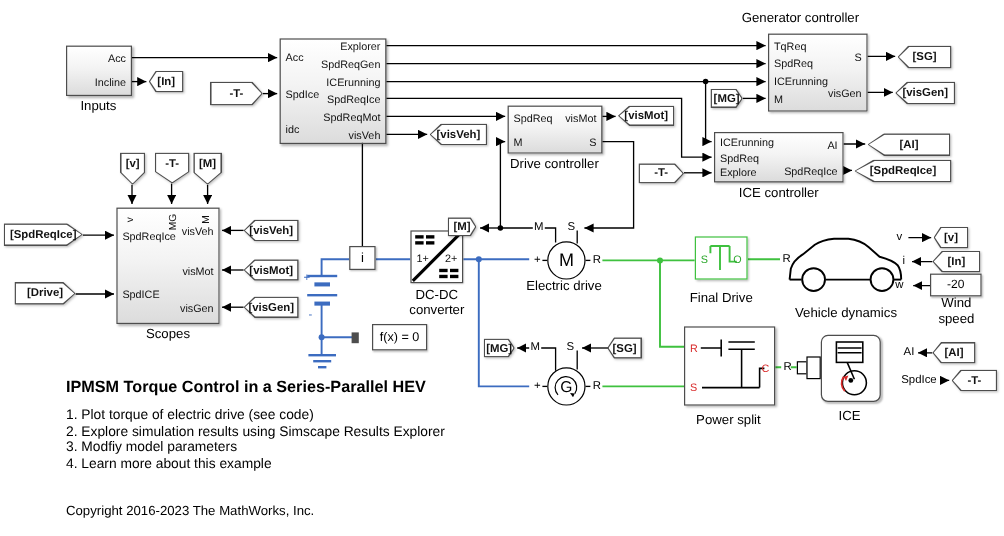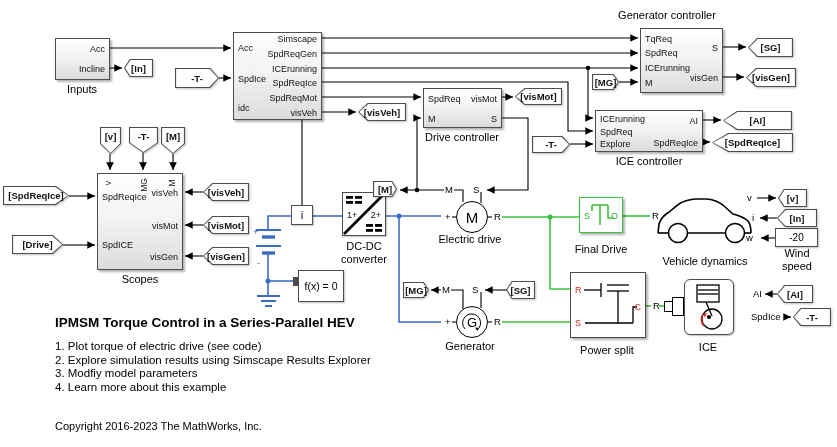--- a/index.html
+++ b/index.html
@@ -121,21 +121,21 @@
   <div class="blk" style="left:55px;top:38px;width:55px;height:42px">
     <span class="pR" style="top:5px">Acc</span>
     <span class="pR" style="top:25px">Incline</span>
   </div>
   <div class="bname" style="left:42px;top:83px;width:80px">Inputs</div>
 
   <div class="blk" style="left:233px;top:32px;width:89px;height:88px">
     <span class="pL" style="top:10px">Acc</span>
     <span class="pL" style="top:41px">SpdIce</span>
     <span class="pL" style="top:70px">idc</span>
-    <span class="pR" style="top:1px">Simscape</span>
+    <span class="pR" style="top:1px">Explorer</span>
     <span class="pR" style="top:16px">SpdReqGen</span>
     <span class="pR" style="top:31px">ICErunning</span>
     <span class="pR" style="top:45px">SpdReqIce</span>
     <span class="pR" style="top:60px">SpdReqMot</span>
     <span class="pR" style="top:75px">visVeh</span>
   </div>
 
   <div class="blk" style="left:640px;top:28px;width:83px;height:65px">
     <span class="pL" style="top:5px">TqReq</span>
     <span class="pL" style="top:19px">SpdReq</span>
@@ -176,21 +176,21 @@
   <div class="bname" style="left:90px;top:273px;width:100px">Scopes</div>
 
   <div class="sblk" style="left:291px;top:205px;width:22px;height:20px;font-size:11px">
     <span>i</span>
   </div>
 
   <span class="wlbl blu" style="left:252px;top:227px;background:transparent">+</span>
   <span class="wlbl blu" style="left:256px;top:258px;background:transparent">-</span>
 
   <div style="position:absolute;left:293px;top:277px;width:6px;height:9px;background:#4d4d4d"></div>
-  <div class="sblk" style="left:298px;top:270px;width:46px;height:32px;font-size:10.5px">
+  <div class="sblk" style="left:310px;top:270px;width:46px;height:22px;font-size:10.5px">
     <span>f(x) = 0</span>
   </div>
 
   <div class="sblk" style="left:342px;top:192px;width:44px;height:44px">
     <svg width="42" height="42" viewBox="0 0 42 42" style="position:absolute;left:0;top:0">
       <line x1="1" y1="41" x2="41" y2="1" stroke="#000" stroke-width="2.6"></line>
       <rect x="3" y="3" width="7" height="2.8" fill="#000"></rect>
         <rect x="12" y="3" width="7" height="2.8" fill="#000"></rect>
       <rect x="3" y="8" width="7" height="2.8" fill="#000"></rect>
         <rect x="12" y="8" width="7" height="2.8" fill="#000"></rect>
@@ -217,21 +217,20 @@
     <span style="z-index:1">G</span>
     <svg width="30" height="30" viewBox="0 0 30 30" style="position:absolute;left:0;top:0">
       <path d="M8,22 A9,9 0 1 1 22,21" fill="none" stroke="#000" stroke-width="1"></path>
       <path d="M22,21 l-4,-0.5 l2.5,3.5 z" fill="#000"></path>
     </svg>
   </div>
   <span class="wlbl" style="left:441px;top:285px">M</span>
   <span class="wlbl" style="left:471px;top:285px">S</span>
   <span class="wlbl" style="left:444px;top:317px;background:transparent">+</span>
   <span class="wlbl" style="left:493px;top:317px;background:transparent">R</span>
-  <div class="bname" style="left:410px;top:340px;width:120px">Generator</div>
 
   <div class="blk" style="left:579px;top:197px;width:44px;height:36px;border-color:#3fc13f;background:#fff">
     <svg width="42" height="34" viewBox="0 0 42 34" style="position:absolute;left:0;top:0">
       <g stroke="#3fc13f" stroke-width="1.6" fill="none">
         <path d="M12,7 H28"></path>
           <path d="M20,7 V27"></path>
           <path d="M12,7 V13"></path>
           <path d="M28,7 V20 H34"></path>
       </g>
     </svg>

